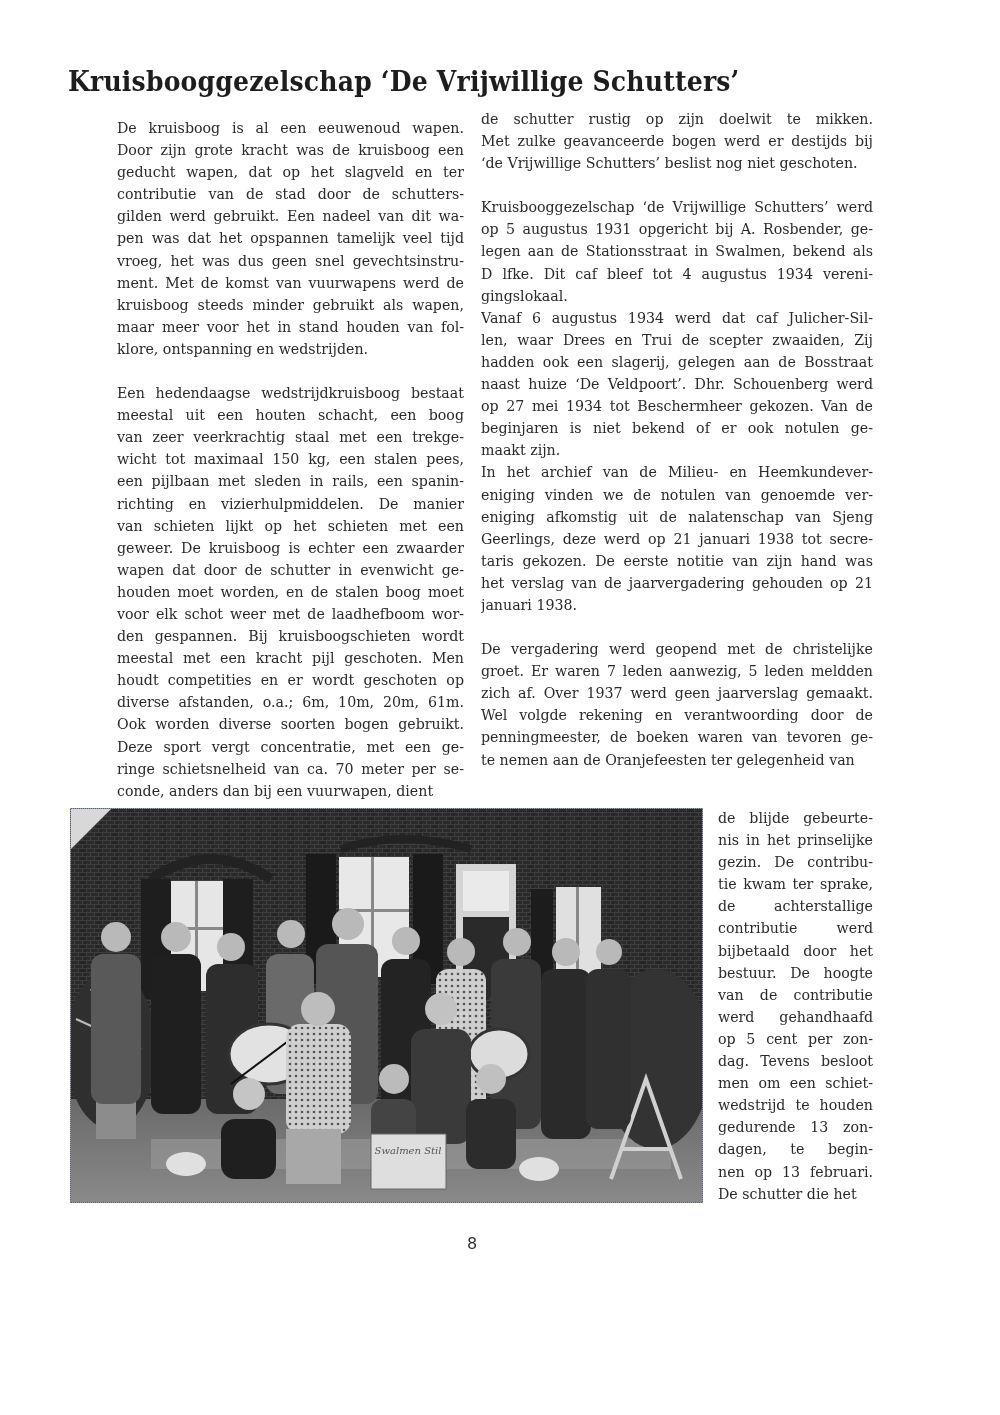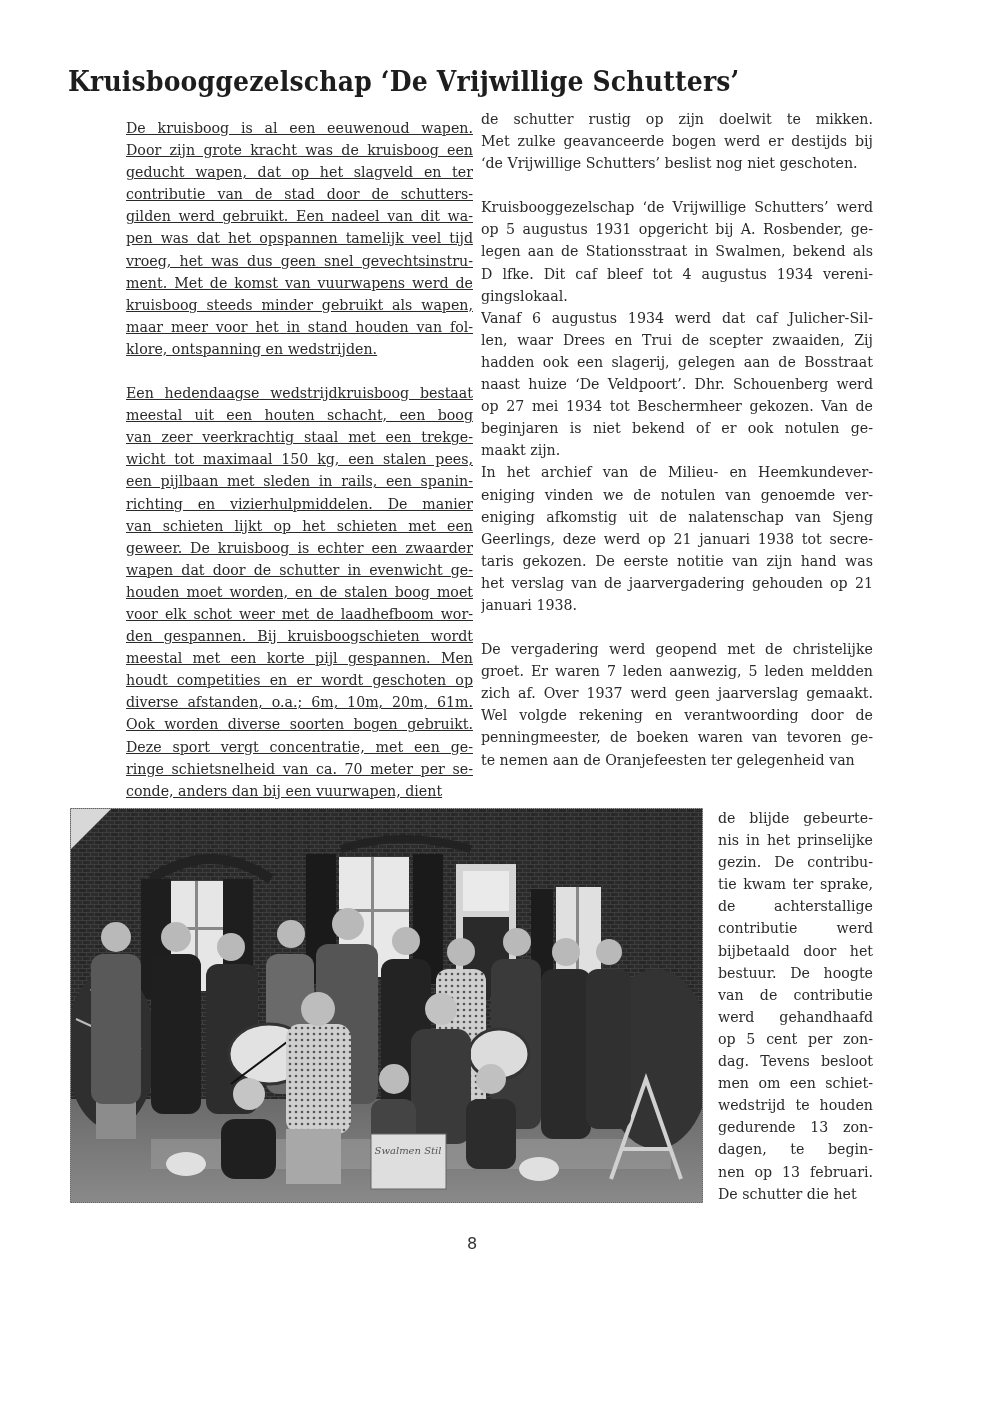--- a/index.html
+++ b/index.html
@@ -13,21 +13,21 @@
   }
   .col {
     position: absolute;
     font-family: "DejaVu Serif", serif; font-size: 14.2px; line-height: 22.1px;
     color: #2a2a2a; text-align: justify; hyphens: manual;
   }
   .col p { margin: 0; }
   .col .line { display: block; text-align: justify; text-align-last: justify; white-space: nowrap; overflow: hidden; }
   .col .line.last { text-align-last: left; }
   .gap { height: 22px; }
-  #col-left { left: 126px; top: 117px; width: 347px; text-decoration: underline; }
+  #col-left { left: 117px; top: 117px; width: 347px; }
   #col-right { left: 481px; top: 108px; width: 392px; }
   #col-wrap { left: 718px; top: 807px; width: 155px; }
   .photo {
     position: absolute; left: 70px; top: 808px; width: 633px; height: 395px;
     border: 1px dotted #9a9a9a; box-sizing: border-box; overflow: hidden;
     background: #4d7c0f;
   }
   .photo svg { display: block; }
   .page-number {
     position: absolute; left: 462px; top: 1234px; width: 20px; text-align: center;
@@ -62,21 +62,21 @@
         <span class="line">van zeer veerkrachtig staal met een trekge-</span>
         <span class="line">wicht tot maximaal 150 kg, een stalen pees,</span>
         <span class="line">een pijlbaan met sleden in rails, een spanin-</span>
         <span class="line">richting en vizierhulpmiddelen. De manier</span>
         <span class="line">van schieten lijkt op het schieten met een</span>
         <span class="line">geweer. De kruisboog is echter een zwaarder</span>
         <span class="line">wapen dat door de schutter in evenwicht ge-</span>
         <span class="line">houden moet worden, en de stalen boog moet</span>
         <span class="line">voor elk schot weer met de laadhefboom wor-</span>
         <span class="line">den gespannen. Bij kruisboogschieten wordt</span>
-        <span class="line">meestal met een korte pijl gespannen. Men</span>
+        <span class="line">meestal met een kracht pijl geschoten. Men</span>
         <span class="line">houdt competities en er wordt geschoten op</span>
         <span class="line">diverse afstanden, o.a.; 6m, 10m, 20m, 61m.</span>
         <span class="line">Ook worden diverse soorten bogen gebruikt.</span>
         <span class="line">Deze sport vergt concentratie, met een ge-</span>
         <span class="line">ringe schietsnelheid van ca. 70 meter per se-</span>
         <span class="line last">conde, anders dan bij een vuurwapen, dient</span>
       </p>
   </div>
 
   <div class="col" id="col-right">

